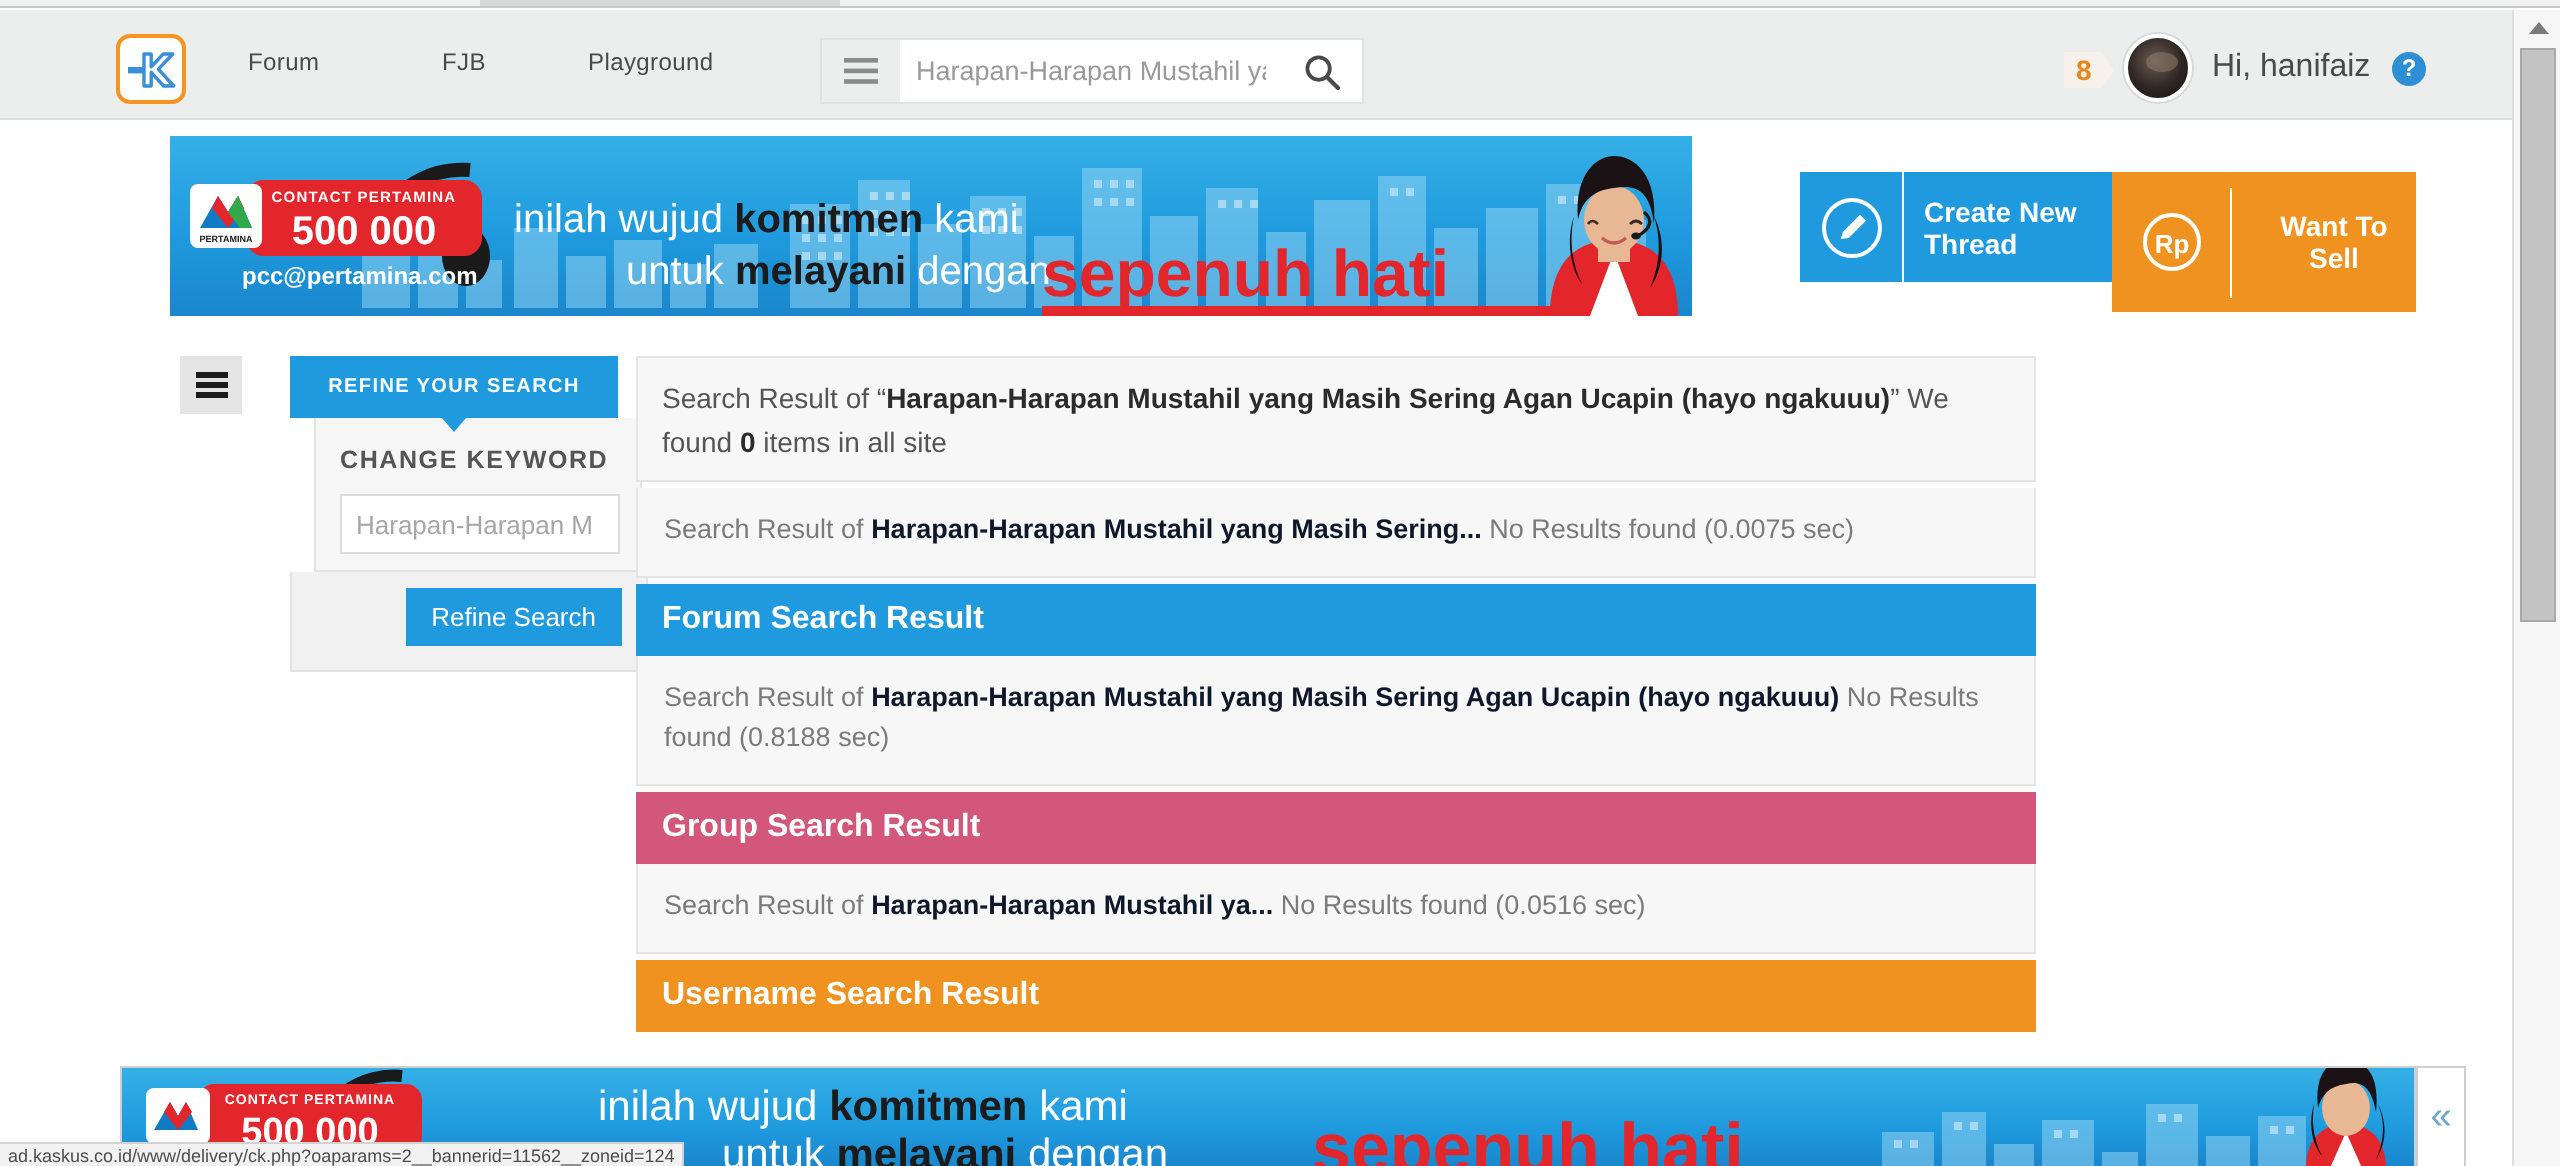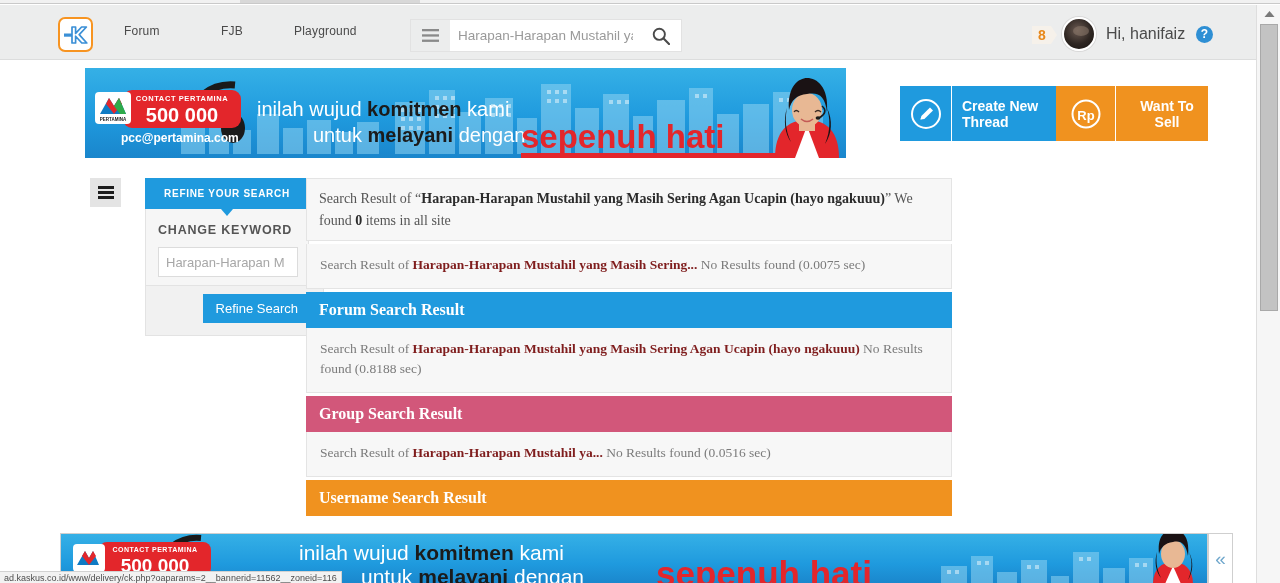--- a/index.html
+++ b/index.html
@@ -121,21 +121,21 @@
   }
   #create-thread-btn .ct-ico {
     width: 52px; display: flex; align-items: center; justify-content: center;
     border-right: 1px solid #ffffff; height: 55px; flex: none;
   }
   #create-thread-btn .ct-label {
     flex: 1; color: #ffffff; font-size: 14px; font-weight: bold;
     line-height: 16px; padding-left: 10px;
   }
   #want-to-sell-btn {
-    position: absolute; left: 1056px; top: 86px; width: 152px; height: 55px;
+    position: absolute; left: 1056px; top: 86px; width: 152px; height: 70px;
     background: #f0921f; display: flex; align-items: center; cursor: pointer;
   }
   #want-to-sell-btn .ws-ico {
     width: 60px; display: flex; align-items: center; justify-content: center;
     border-right: 1px solid #ffffff; height: 55px; flex: none;
   }
   #want-to-sell-btn .ws-label {
     flex: 1; color: #ffffff; font-size: 14px; font-weight: bold; padding-left: 10px; text-align: center;
   }
 
@@ -157,21 +157,21 @@
     cursor: pointer; position: relative;
   }
   #refine-caret {
     position: absolute; left: 50%; top: 31px; margin-left: -6px;
     width: 0; height: 0;
     border-left: 6px solid transparent; border-right: 6px solid transparent;
     border-top: 7px solid #1f9ade;
   }
   #refine-body {
     width: 164px; background: #f6f6f6; border: 1px solid #e3e3e3;
-    border-top: 0; padding: 14px 12px 8px 12px;
+    border-top: 0; padding: 14px 12px 8px 12px; margin-left: 12px;
   }
   #change-keyword-label {
     font-size: 12.5px; font-weight: bold; color: #555;
     letter-spacing: .8px; margin-bottom: 10px;
   }
   #refine-input {
     width: 140px; height: 30px; border: 1px solid #dcdcdc; background: #ffffff;
     font-size: 13px; color: #a7a7a7; padding: 0 7px; outline: none;
     font-family: "Liberation Sans", sans-serif;
   }
@@ -181,21 +181,21 @@
     padding: 8px 12px 12px 12px; text-align: right;
   }
   #refine-search-btn {
     background: #1f9ade; color: #ffffff; border: 0;
     font-size: 13px; padding: 7px 13px; cursor: pointer;
     font-family: "Liberation Sans", sans-serif;
   }
 
   
   #results {
-    position: absolute; left: 306px; top: 178px; width: 646px; font-family: Liberation Serif, serif;
+    position: absolute; left: 318px; top: 178px; width: 700px;
   }
   #result-summary {
     background: #f7f7f7; border: 1px solid #e4e4e4;
     padding: 9px 12px 8px 12px; font-size: 14px; color: #555;
     line-height: 22px;
   }
   #result-summary b { color: #2b2b2b; }
   .section { margin-top: 3px; }
   .section-head {
     height: 36px; line-height: 36px; padding: 0 13px;
@@ -203,21 +203,21 @@
   }
   .section-head.green  { background: #7ac36a; }
   .section-head.blue   { background: #1f9ade; }
   .section-head.pink   { background: #d2577a; }
   .section-head.orange { background: #f0921f; }
   .section-body {
     background: #f7f7f7; border: 1px solid #e4e4e4; border-top: 0;
     padding: 11px 13px 13px 13px; font-size: 13.5px; color: #7b7b7b;
     line-height: 20px;
   }
-  .section-body b { color: #7f1d1d; }
+  .section-body b { color: #0f172a; }
 
   
   #bottom-banner-wrap {
     position: absolute; left: 60px; top: 533px; width: 1170px; height: 50px;
   }
   #bottom-banner {
     position: absolute; left: 0; top: 0; width: 1148px; height: 50px;
     overflow: hidden; border: 1px solid #cfcfcf; border-bottom: 0;
     background: linear-gradient(180deg,#2fa9e3 0%,#1f9ade 45%,#1c8fd4 100%);
     cursor: pointer;
@@ -575,21 +575,21 @@
           <path d="M1098 20 C1096 2 1104 -4 1112 -4 C1121 -4 1129 2 1127 22 C1125 10 1120 6 1112 8 C1104 9 1100 13 1098 20 Z" fill="#1a1214"></path>
           <path d="M1096 18 C1093 28 1095 38 1100 44 C1095 34 1095 26 1096 18 Z" fill="#1a1214"></path>
           <path d="M1128 18 C1133 28 1132 38 1127 46 C1132 34 1131 26 1128 18 Z" fill="#1a1214"></path>
         </g>
       </g>
     </svg>
   </div>
   <div id="bottom-banner-collapse">«</div>
 </div>
 
-<div id="status-bar">ad.kaskus.co.id/www/delivery/ck.php?oaparams=2__bannerid=11562__zoneid=116</div>
+<div id="status-bar">ad.kaskus.co.id/www/delivery/ck.php?oaparams=2__bannerid=11562__zoneid=124</div>
 
 <div id="scrollbar">
   <div id="scroll-up">
     <svg width="11" height="8" viewBox="0 0 11 8">
       <path d="M5.5 1 L10.5 7 L0.5 7 Z" fill="#7a7a7a"></path>
     </svg>
   </div>
   <div id="scroll-thumb"></div>
   <div id="scroll-track"></div>
 </div>

